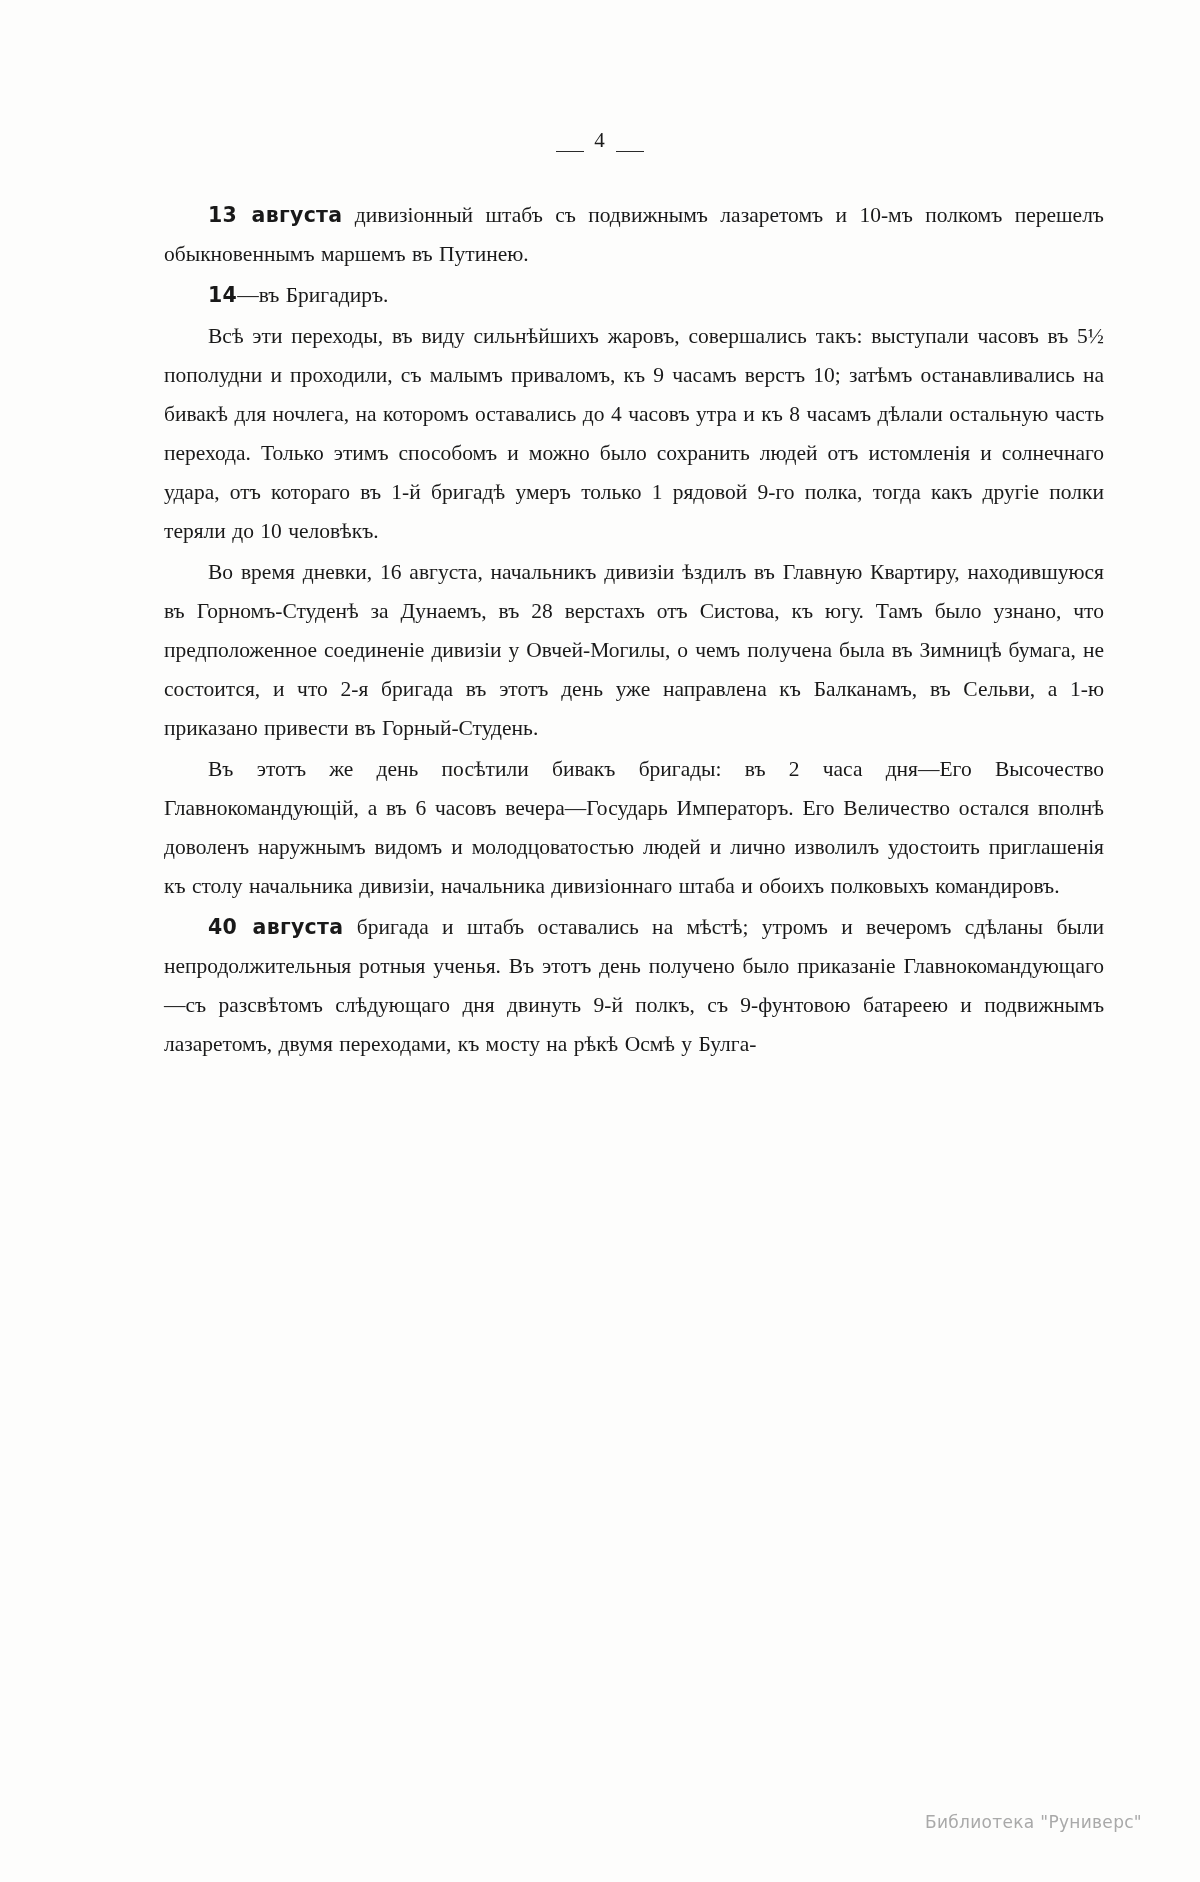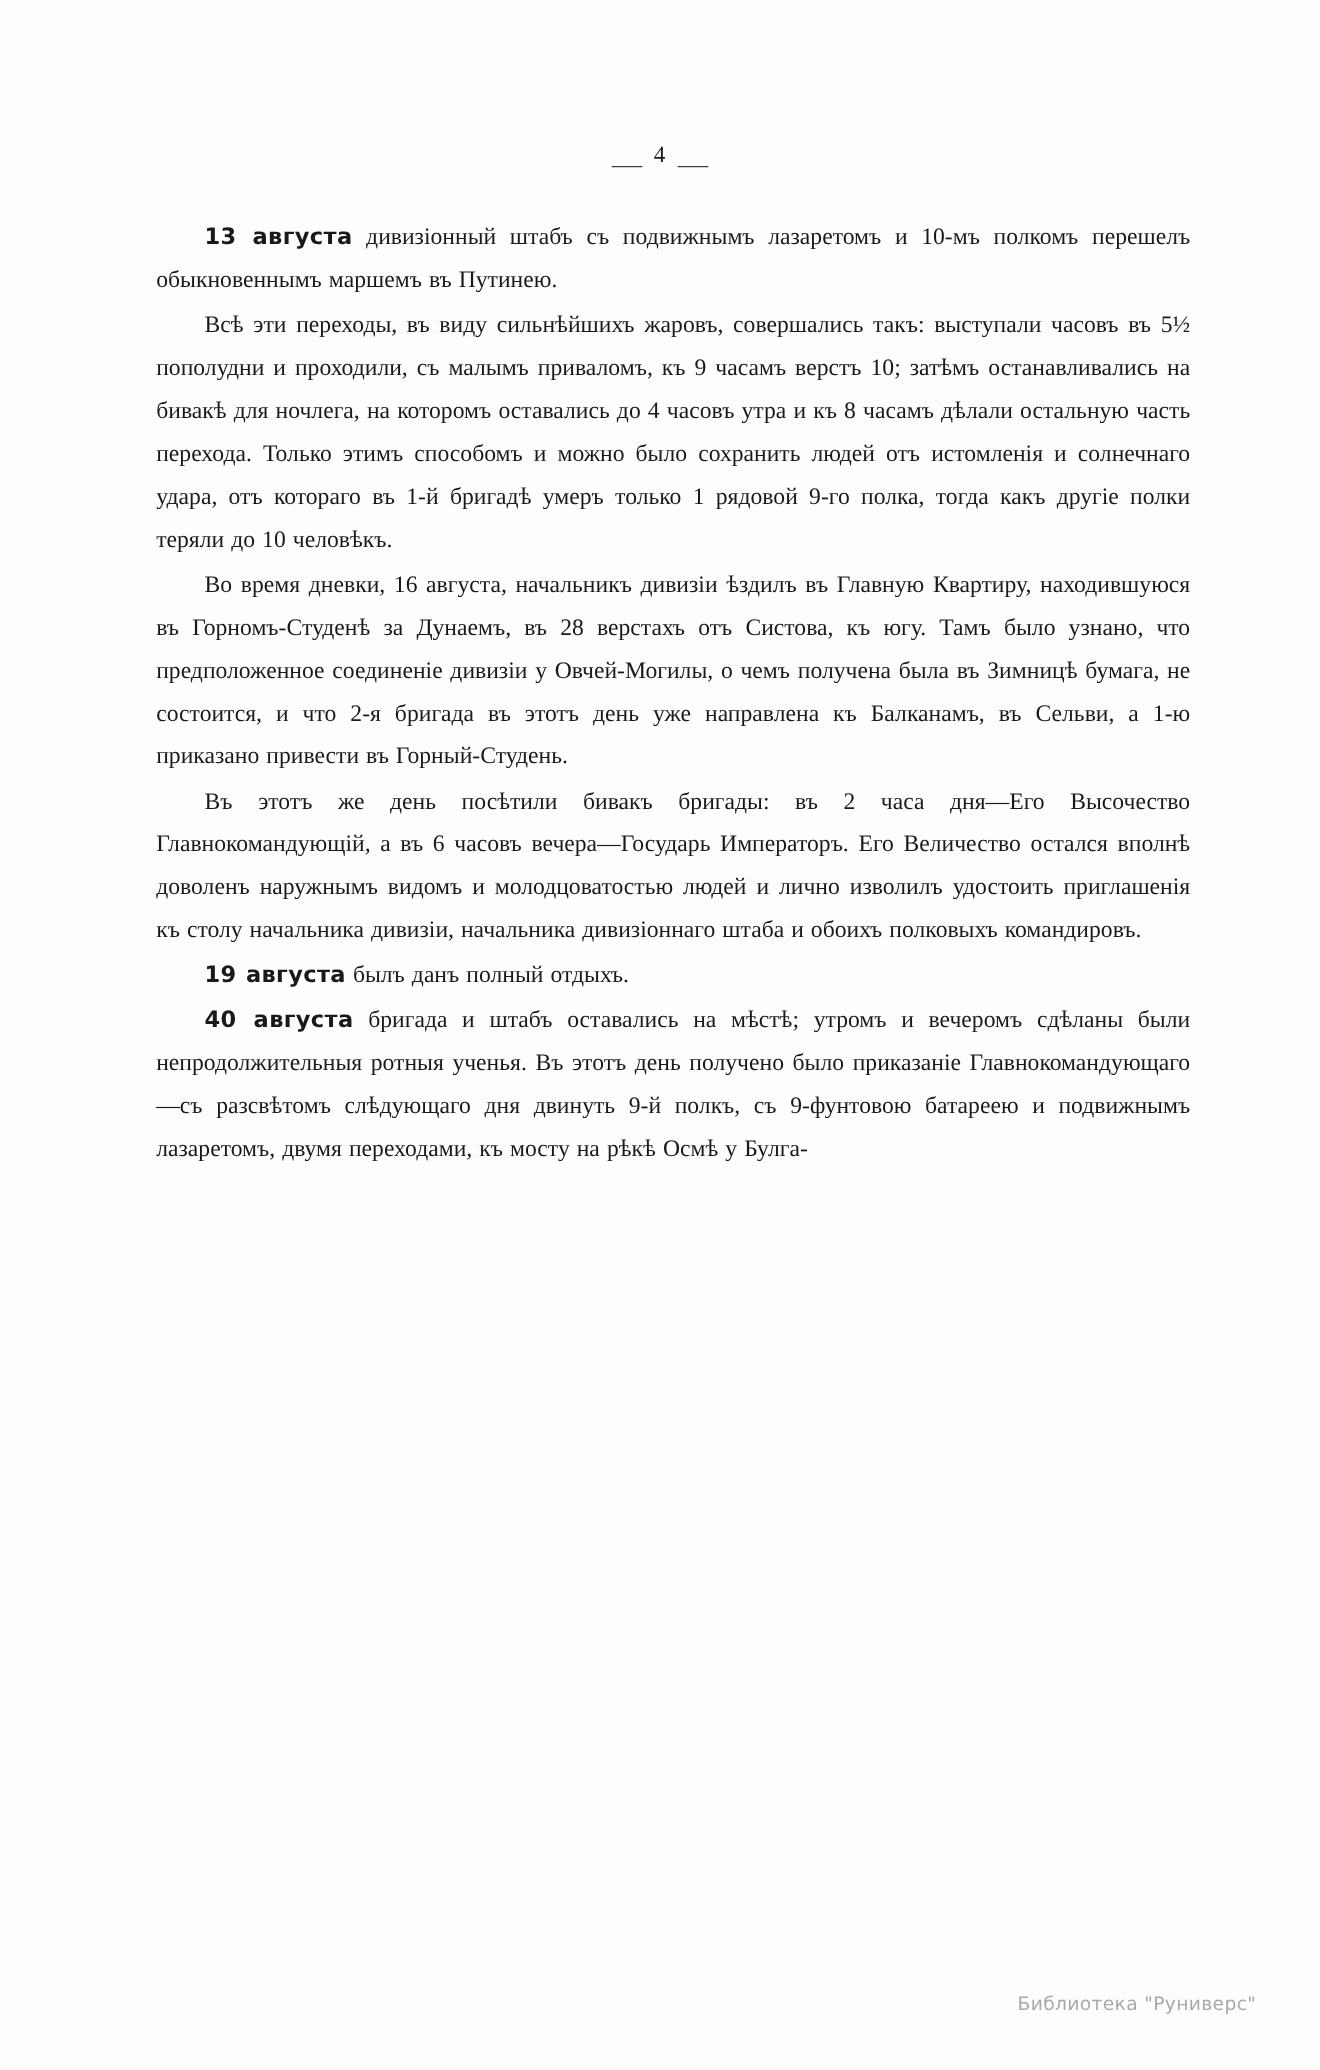--- a/index.html
+++ b/index.html
@@ -45,21 +45,21 @@
     bottom: 1px;
     width: 28px;
     height: 1px;
     background: #2a2a2a;
   }
   .page-number::before { left: -12px; }
   .page-number::after  { right: -12px; }
 
   .body-text {
     position: absolute;
-    left: 142px;
+    left: 164px;
     top: 196px;
     width: 940px;
   }
   p {
     margin: 0 0 2px 0;
     font-size: 21.5px;
     line-height: 39px;
     text-align: justify;
     text-indent: 44px;
     color: #191919;
@@ -90,39 +90,39 @@
   <div class="page-number-wrap">
     <span class="page-number">4</span>
   </div>
 
   <div class="body-text">
 
     <p>
       <span class="lead">13 августа</span><span> дивизіонный штабъ съ подвижнымъ лазаретомъ и 10-мъ полкомъ перешелъ обыкновеннымъ маршемъ въ Путинею.</span>
     </p>
 
+    <p>
+      <span class="lead">14</span><span>—въ Бригадиръ.</span>
+    </p>
 
 
 
     <p>
       <span>Всѣ эти переходы, въ виду сильнѣйшихъ жаровъ, совершались такъ: выступали часовъ въ 5½ пополудни и проходили, съ малымъ приваломъ, къ 9 часамъ верстъ 10; затѣмъ останавливались на бивакѣ для ночлега, на которомъ оставались до 4 часовъ утра и къ 8 часамъ дѣлали остальную часть перехода. Только этимъ способомъ и можно было сохранить людей отъ истомленія и солнечнаго удара, отъ котораго въ 1-й бригадѣ умеръ только 1 рядовой 9-го полка, тогда какъ другіе полки теряли до 10 человѣкъ.</span>
     </p>
 
     <p>
       <span>Во время дневки, 16 августа, начальникъ дивизіи ѣздилъ въ Главную Квартиру, находившуюся въ Горномъ-Студенѣ за Дунаемъ, въ 28 верстахъ отъ Систова, къ югу. Тамъ было узнано, что предположенное соединеніе дивизіи у Овчей-Могилы, о чемъ получена была въ Зимницѣ бумага, не состоится, и что 2-я бригада въ этотъ день уже направлена къ Балканамъ, въ Сельви, а 1-ю приказано привести въ Горный-Студень.</span>
     </p>
 
 
     <p>
       <span>Въ этотъ же день посѣтили бивакъ бригады: въ 2 часа дня—Его Высочество Главнокомандующій, а въ 6 часовъ вечера—Государь Императоръ. Его Величество остался вполнѣ доволенъ наружнымъ видомъ и молодцоватостью людей и лично изволилъ удостоить приглашенія къ столу начальника дивизіи, начальника дивизіоннаго штаба и обоихъ полковыхъ командировъ.</span>
     </p>
 
-    <p>
-      <span class="lead">19 августа</span><span> былъ данъ полный отдыхъ.</span>
-    </p>
 
     <p>
       <span class="lead">40 августа</span><span> бригада и штабъ оставались на мѣстѣ; утромъ и вечеромъ сдѣланы были непродолжительныя ротныя ученья. Въ этотъ день получено было приказаніе Главнокомандующаго—съ разсвѣтомъ слѣдующаго дня двинуть 9-й полкъ, съ 9-фунтовою батареею и подвижнымъ лазаретомъ, двумя переходами, къ мосту на рѣкѣ Осмѣ у Булга-</span>
     </p>
 
   </div>
 
   <div class="watermark">Библиотека "Руниверс"</div>
 
 </div>

